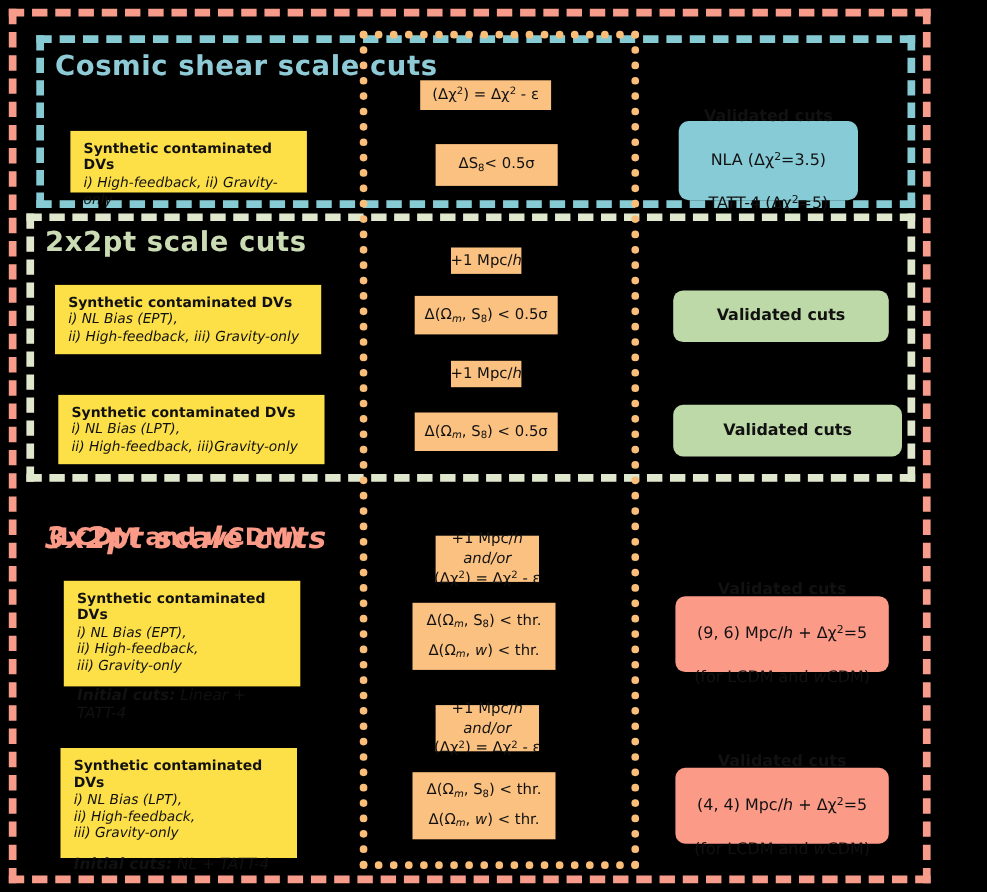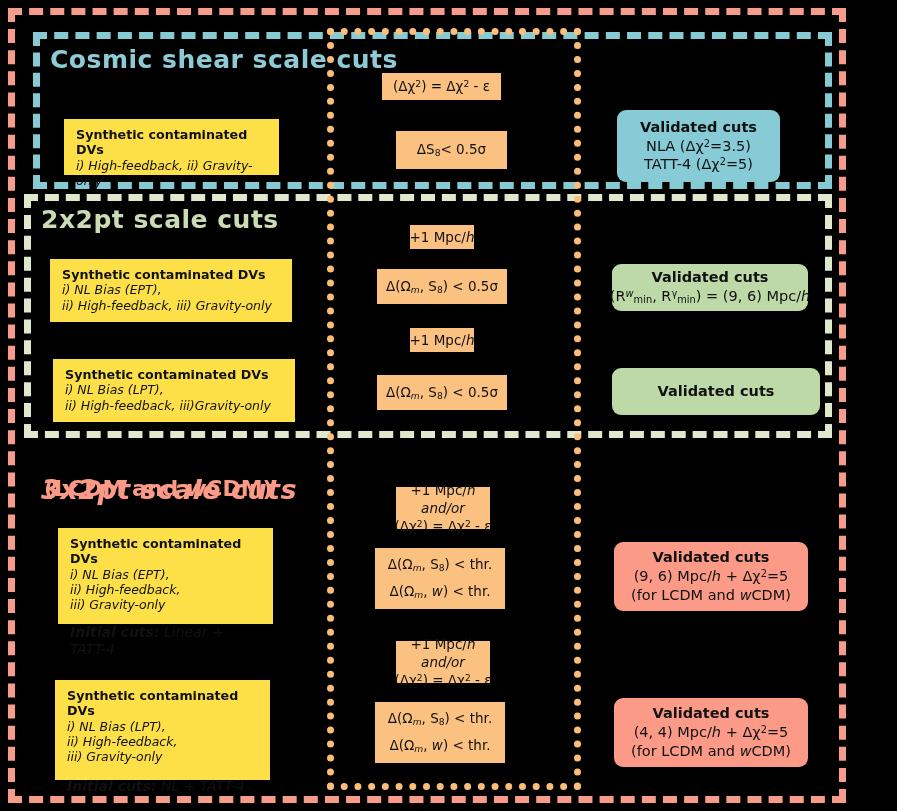--- a/index.html
+++ b/index.html
@@ -57,21 +57,21 @@
   #ob-b2  {left:375px;top:548px;width:130px;height:61px;}
   #ob-b3  {left:396px;top:641px;width:94px; height:42px;}
   #ob-b4  {left:375px;top:702px;width:130px;height:61px;}
   .obox .ln{white-space:nowrap;}
   .obox .it{font-style:italic;}
 
   
   .vbox{position:absolute;box-sizing:border-box;border-radius:9px;
       display:flex;flex-direction:column;align-items:center;
       justify-content:center;font-size:14.5px;color:#111;line-height:1.3;
-      text-align:center;}
+      text-align:center;gap:21px;}
   .vbox .hd{font-weight:bold;font-size:14.5px;}
   .vbox .ln{white-space:nowrap;}
   .teal {background:#86cbd6;}
   .green{background:#bdd9a7;}
   .salmon{background:#fb9a87;}
   #vb-cs  {left:617px;top:110px;width:163px;height:72px;}
   #vb-2x2a{left:612px;top:264px;width:196px;height:47px;}
   #vb-2x2b{left:612px;top:368px;width:208px;height:47px;}
   #vb-3x2a{left:614px;top:542px;width:194px;height:69px;}
   #vb-3x2b{left:614px;top:698px;width:194px;height:69px;}
@@ -119,21 +119,20 @@
     <div class="it">ii) High-feedback, iii) Gravity-only</div>
   </div>
   <div class="obox" id="ob-a1">
     <div class="ln">+1 Mpc/<span class="i">h</span></div>
   </div>
   <div class="obox" id="ob-a2">
     <div class="ln">Δ(Ω<sub class="i">m</sub>, S<sub>8</sub>) &lt; 0.5σ</div>
   </div>
   <div class="vbox green" id="vb-2x2a">
     <div class="hd">Validated cuts</div>
-    <div class="ln">(R<sup class="i">w</sup><sub>min</sub>, R<sup>γ</sup><sub>min</sub>) = (9, 6) Mpc/<span class="i">h</span></div>
   </div>
 
   <div class="dvbox" id="dv-2x2b">
     <div class="hd">Synthetic contaminated DVs</div>
     <div class="it">i) NL Bias (LPT),</div>
     <div class="it">ii) High-feedback, iii)Gravity-only</div>
   </div>
   <div class="obox" id="ob-a3">
     <div class="ln">+1 Mpc/<span class="i">h</span></div>
   </div>

